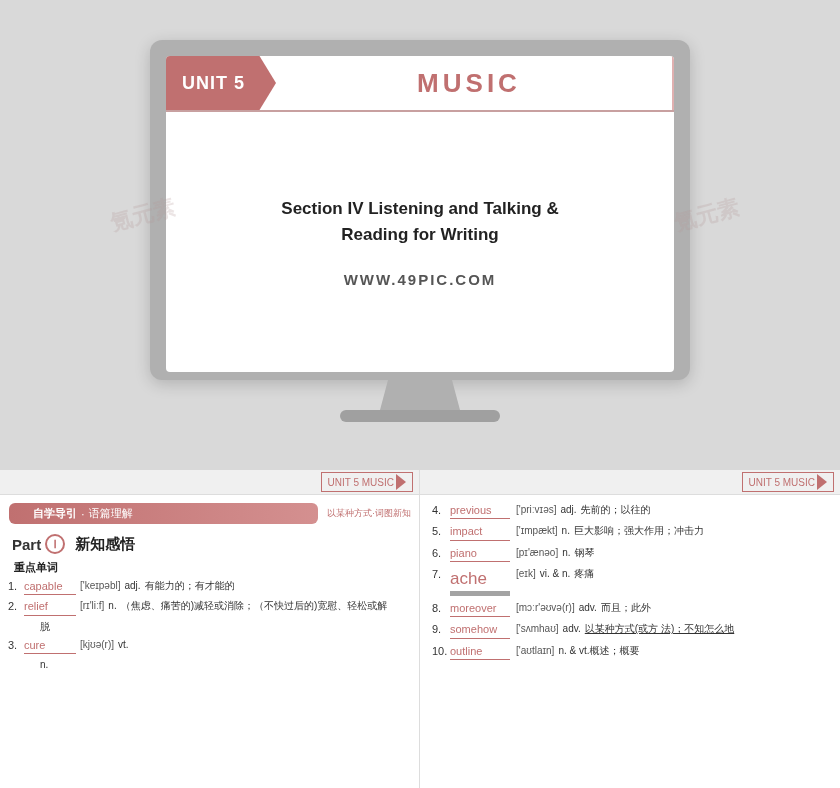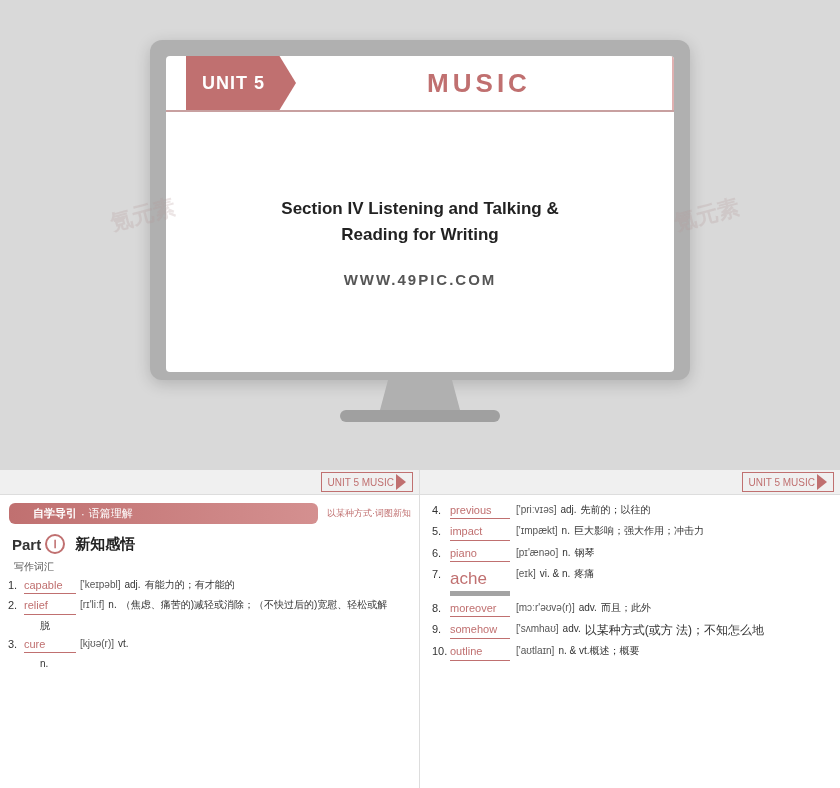--- a/index.html
+++ b/index.html
@@ -63,21 +63,20 @@
       border-radius: 6px;
       margin: 0 auto;
     }
 
     
     .screen-header {
       display: flex;
       align-items: stretch;
       height: 56px;
       border-bottom: 2px solid #c8a0a0;
-      padding-left: 20px;
     }
 
     .unit-badge {
       background: #c07070;
       color: #fff;
       font-weight: bold;
       font-size: 18px;
       display: flex;
       align-items: center;
       padding: 0 20px 0 16px;
@@ -382,21 +381,21 @@
 
     <div class="part-header">
       <span style="font-size:15px;font-weight:bold;color:#333;margin-right:4px;">Part</span>
       <div class="part-circle">
         <span>Ⅰ</span>
       </div>
       <span class="part-title" style="margin-left:6px;">新知感悟</span>
     </div>
 
     <div class="vocab-section">
-      <div class="vocab-sub">写作词汇</div>
+      <div class="vocab-title">重点单词</div>
     </div>
 
     <div class="vocab-list">
       <div class="vocab-item">
         <span class="vocab-num">1.</span>
         <span class="vocab-word">capable</span>
         <span class="vocab-pron">['keɪpəbl]</span>
         <span class="vocab-pos">adj.</span>
         <span class="vocab-def">有能力的；有才能的</span>
       </div>
@@ -473,21 +472,21 @@
         <span style="color:#555;font-size:10px;margin-right:4px;">[mɔːr'əʊvə(r)]</span>
         <span style="color:#333;font-size:10px;margin-right:4px;">adv.</span>
         <span style="color:#333;font-size:10px;">而且；此外</span>
       </div>
 
       <div class="right-vocab-item">
         <span style="min-width:18px;font-size:11px;color:#333;">9.</span>
         <span style="color:#c07070;border-bottom:1px solid #c07070;min-width:60px;margin-right:6px;font-size:11px;">somehow</span>
         <span style="color:#555;font-size:10px;margin-right:4px;">['sʌmhaʊ]</span>
         <span style="color:#333;font-size:10px;margin-right:4px;">adv.</span>
-        <span style="color:#333;font-size:12px;">以某种方式(或方 法)；不知怎么地</span>
+        <span style="color:#333;font-size:10px;text-decoration:underline;">以某种方式(或方 法)；不知怎么地</span>
       </div>
 
       <div class="right-vocab-item">
         <span style="min-width:18px;font-size:11px;color:#333;">10.</span>
         <span style="color:#c07070;border-bottom:1px solid #c07070;min-width:60px;margin-right:6px;font-size:11px;">outline</span>
         <span style="color:#555;font-size:10px;margin-right:4px;">['aʊtlaɪn]</span>
         <span style="color:#333;font-size:10px;">n. &amp; vt.</span>
         <span style="color:#333;font-size:10px;">概述；概要</span>
       </div>
 

